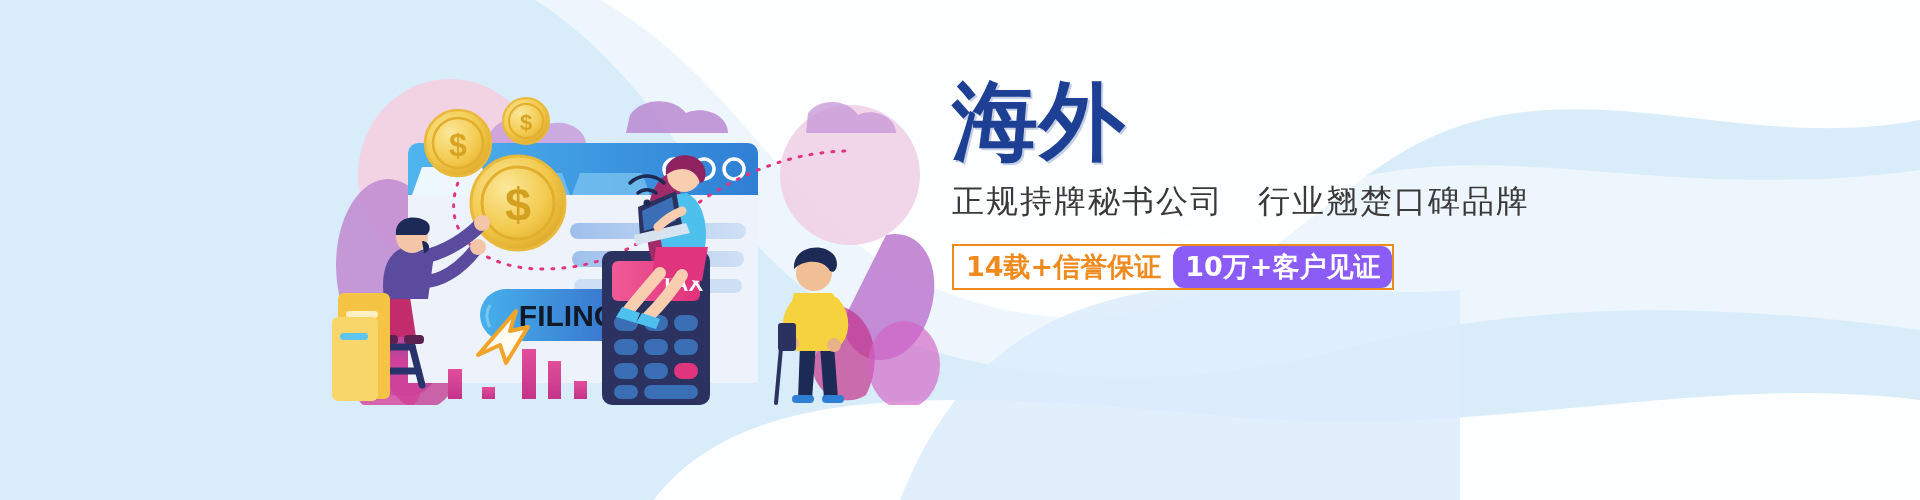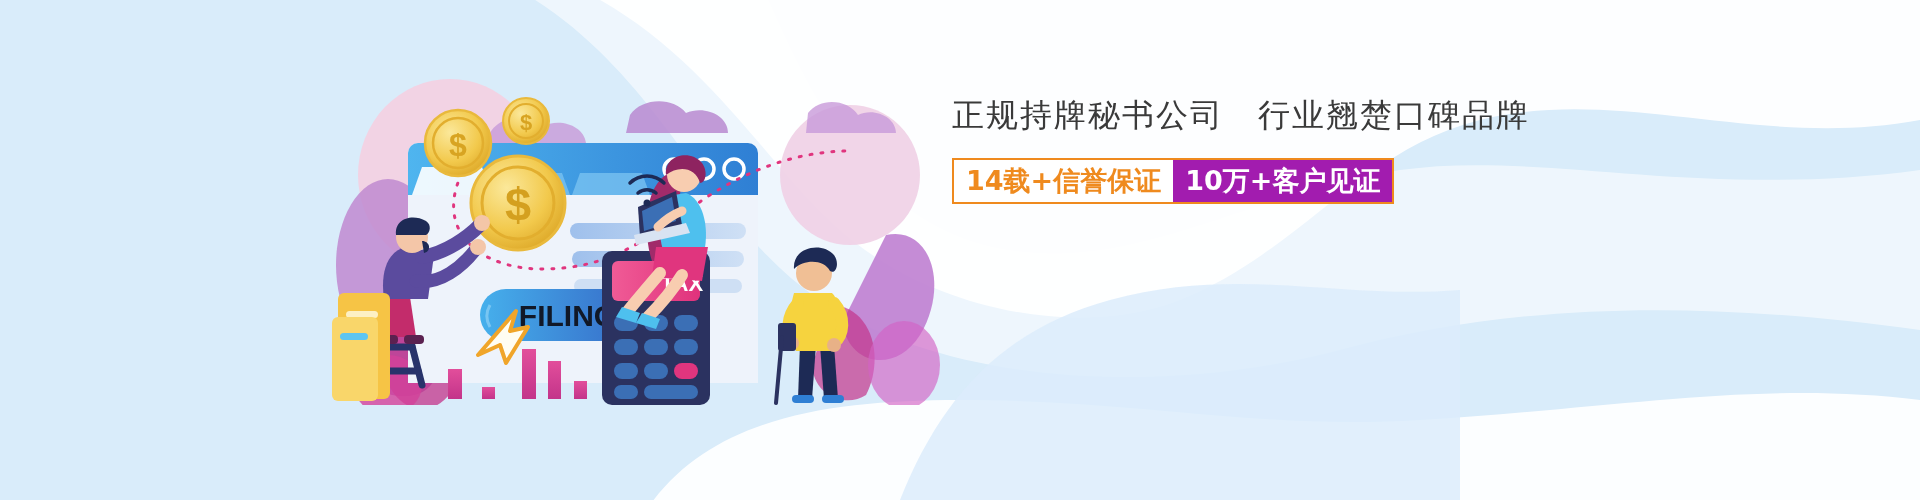--- a/index.html
+++ b/index.html
@@ -68,23 +68,24 @@
     width:max-content;
     height:46px;
   }
   .badge {
     display:flex; align-items:center; justify-content:center;
     font-size:27px; font-weight:bold;
     padding:0 12px;
     letter-spacing:0px;
     white-space:nowrap;
     font-family:"DejaVu Sans","Liberation Sans",sans-serif;
+    border-radius:11px;
   }
   .badge-outline { background:#ffffff; color:#ef8a1e; }
-  .badge-solid   { background:#a21caf; color:#ffffff; }
+  .badge-solid   { background:#8b5cf6; color:#ffffff; }
 </style>
 </head>
 <body>
 
 <div class="banner">
 
   <svg class="bg-layer" viewBox="0 0 1920 500" preserveAspectRatio="none">
     <rect x="0" y="0" width="1920" height="500" fill="#d9ecfa"></rect>
 
     <path d="M560 -20
@@ -318,20 +319,21 @@
                  C 494 204, 474 204, 464 214 Z" fill="#1d2a55"></path>
 
         <line x1="452" y1="282" x2="446" y2="348" stroke="#2b3260" stroke-width="4" stroke-linecap="round"></line>
       </g>
     </svg>
   </div>
 
   <div class="copy">
 
     <div class="headline">
+      <span class="h-main">海外</span>
     </div>
 
     <div class="subhead">正规持牌秘书公司　行业翘楚口碑品牌</div>
 
     <div class="badges">
       <div class="badge badge-outline">14载+信誉保证</div>
       <div class="badge badge-solid">10万+客户见证</div>
     </div>
 
   </div>

